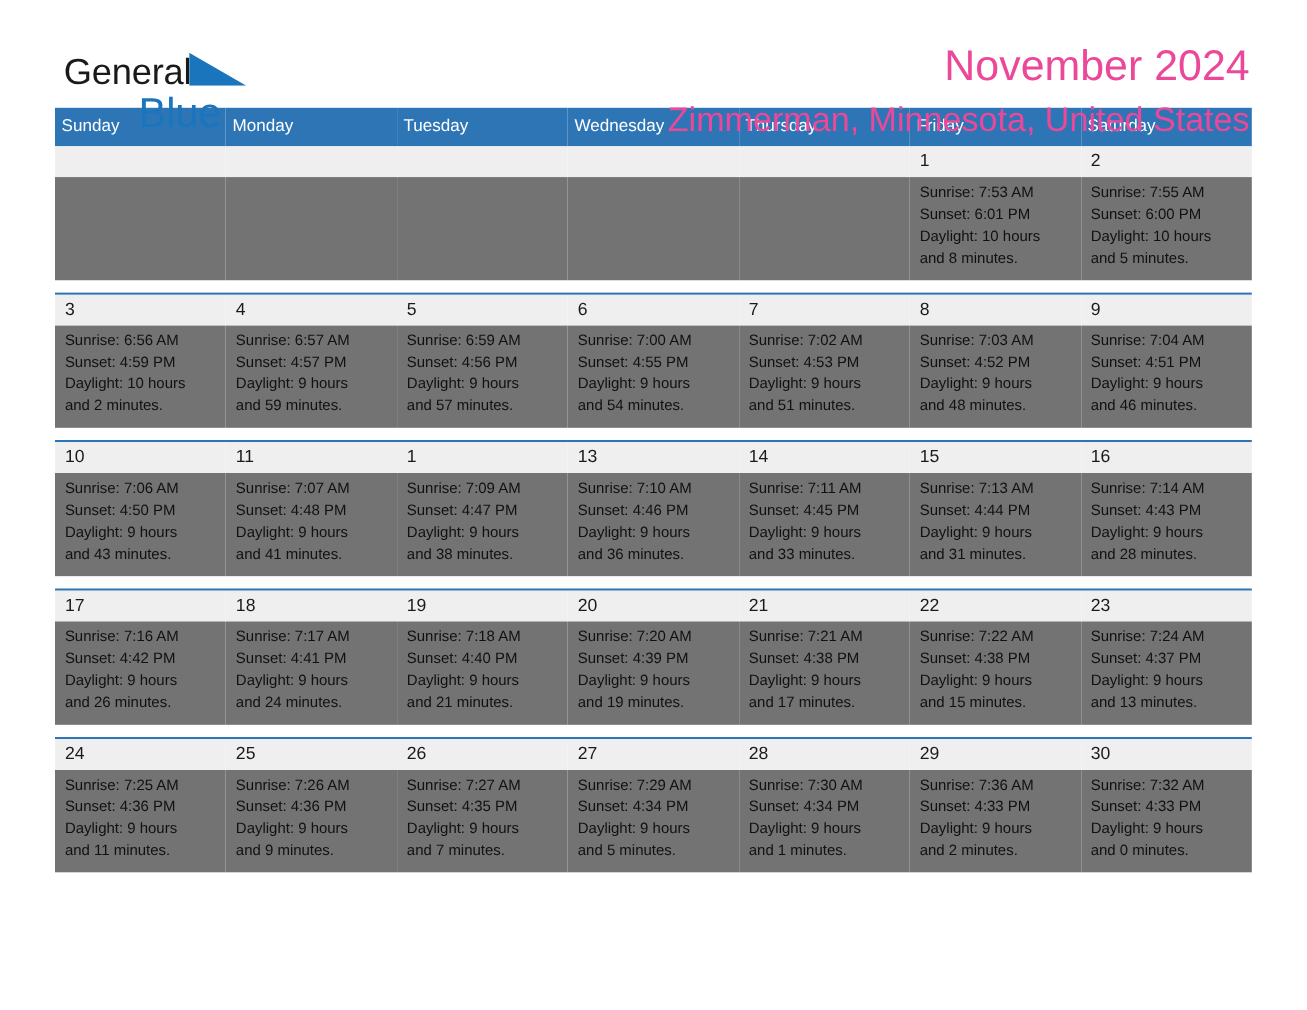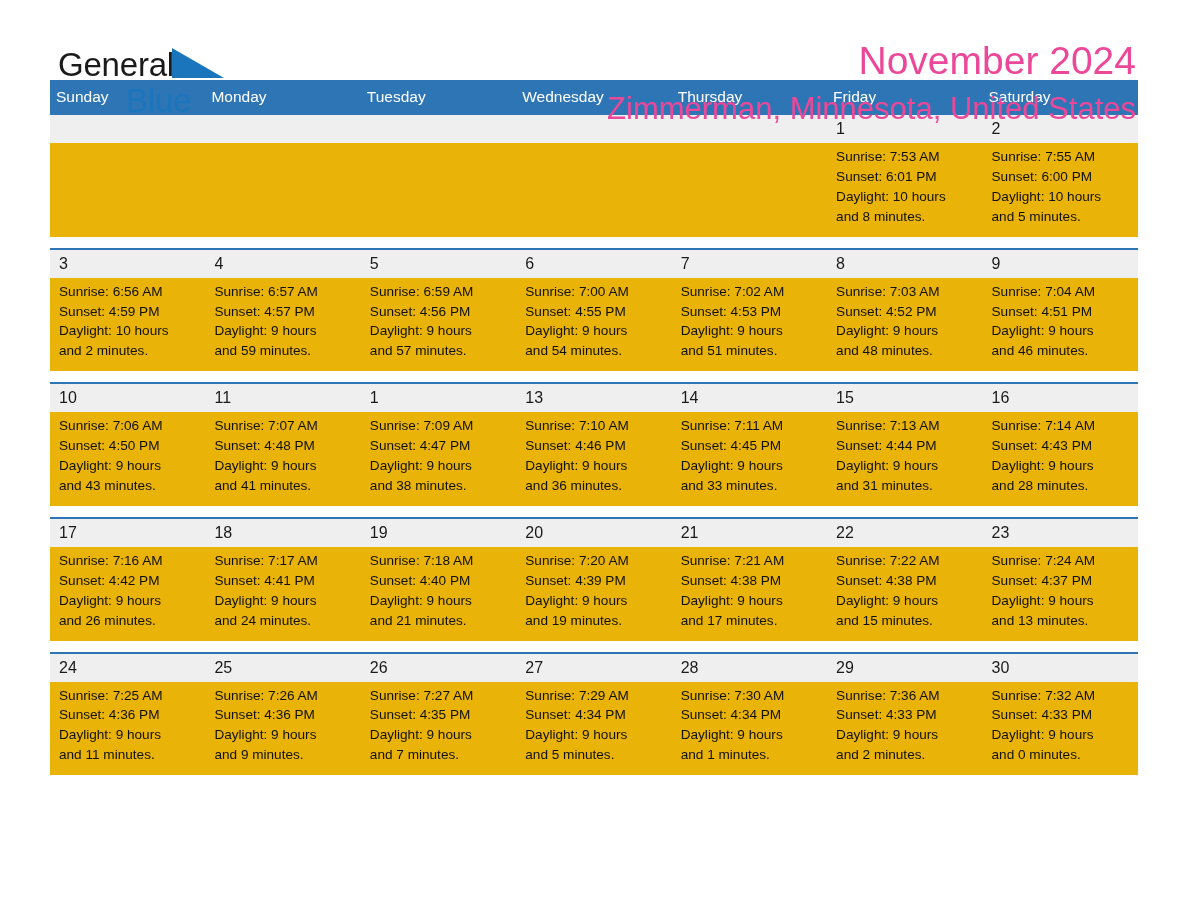--- a/index.html
+++ b/index.html
@@ -18,21 +18,21 @@
     position: relative;
     width: 1188px;
     height: 918px;
     box-sizing: border-box;
     padding: 0 50px;
   }
 
   
   .header {
     position: relative;
-    height: 80px;
+    height: 98px;
   }
   .logo {
     position: absolute;
     left: 8px;
     top: 48px;
     line-height: 1;
     user-select: none;
   }
   .logo-row1 {
     display: block;
@@ -44,21 +44,21 @@
   }
   .logo-tri {
     display: inline-block;
     vertical-align: -2px;
     margin-left: -2px;
   }
   .logo-row2 {
     display: block;
     margin-top: 1px;
     margin-left: 68px;
-    font-size: 33px;
+    font-size: 38px;
     color: #1b75bc;
     font-weight: 400;
     letter-spacing: -0.2px;
   }
   .titles {
     position: absolute;
     right: 2px;
     top: 40px;
     text-align: right;
   }
@@ -95,21 +95,21 @@
   }
   .daynum-row td {
     background: #efefef;
     font-size: 16px;
     color: #1a1a1a;
     padding: 5px 0 5px 9px;
     border: none;
     vertical-align: top;
   }
   .info-row td {
-    background: #eab308;
+    background: #737373;
     font-size: 13.6px;
     line-height: 19.9px;
     color: #111111;
     padding: 4px 6px 10px 9px;
     vertical-align: top;
     border: none;
   }
   .weekline td {
     padding: 0;
     height: 2px;

